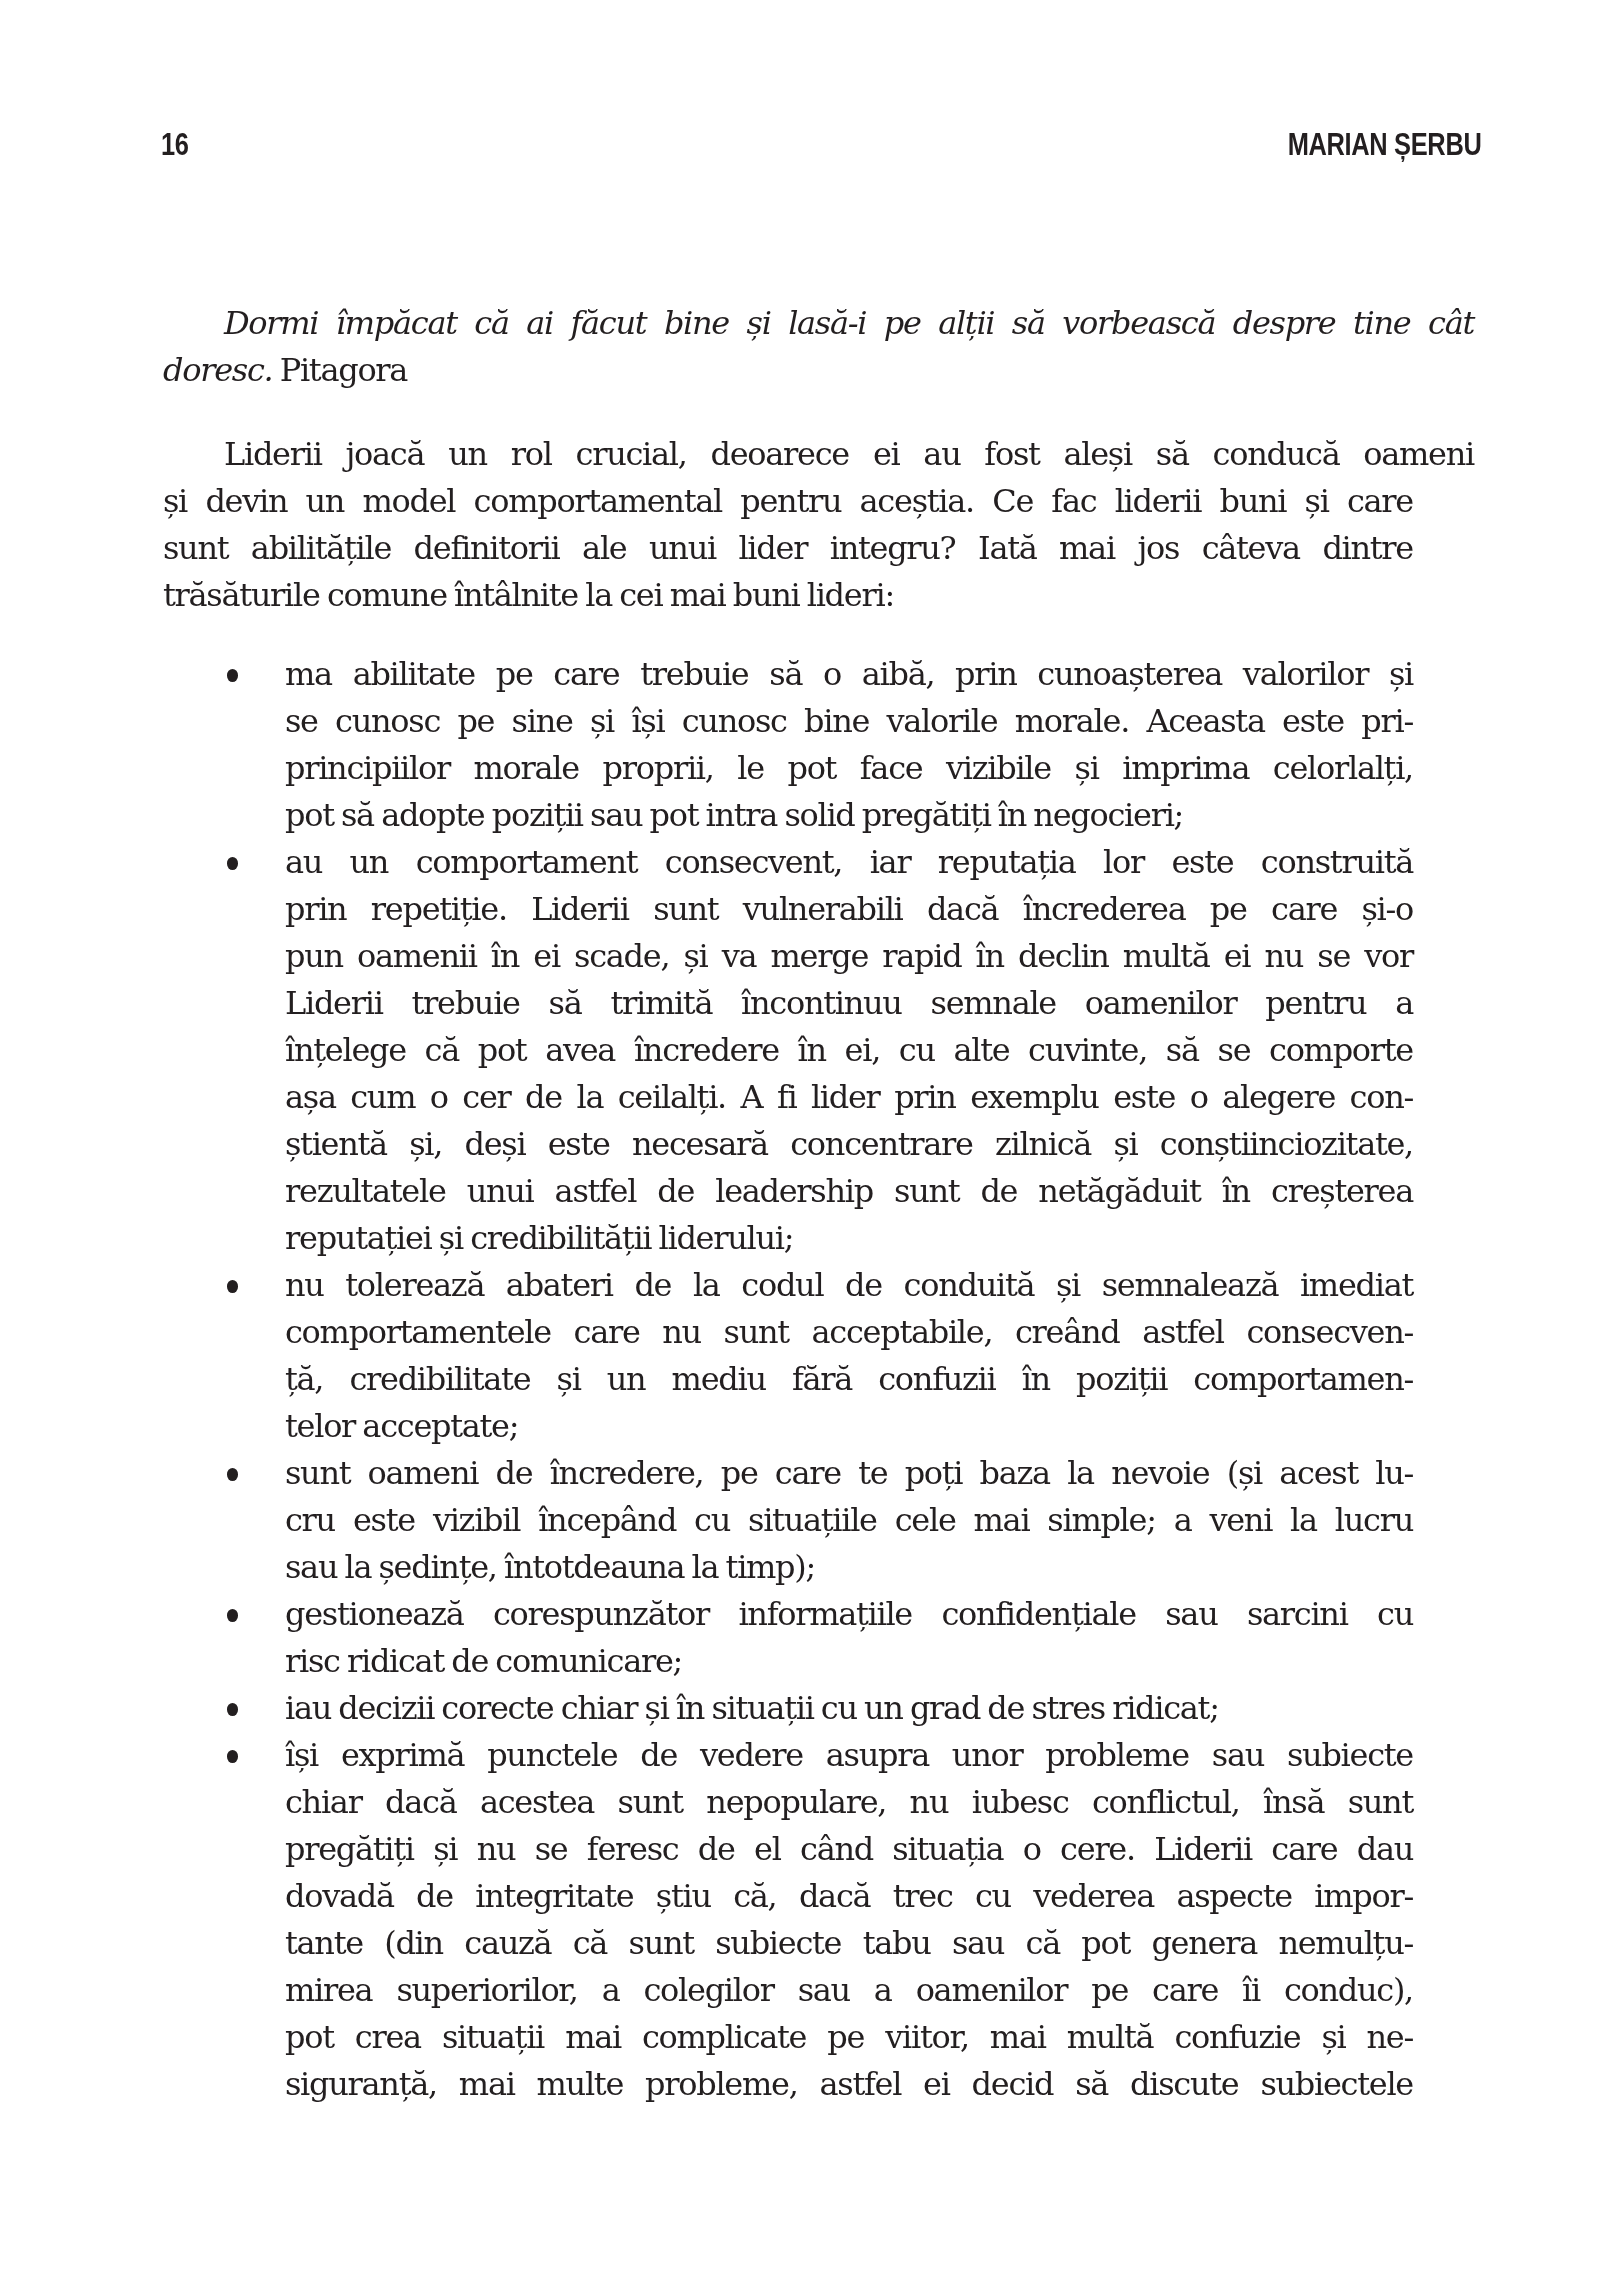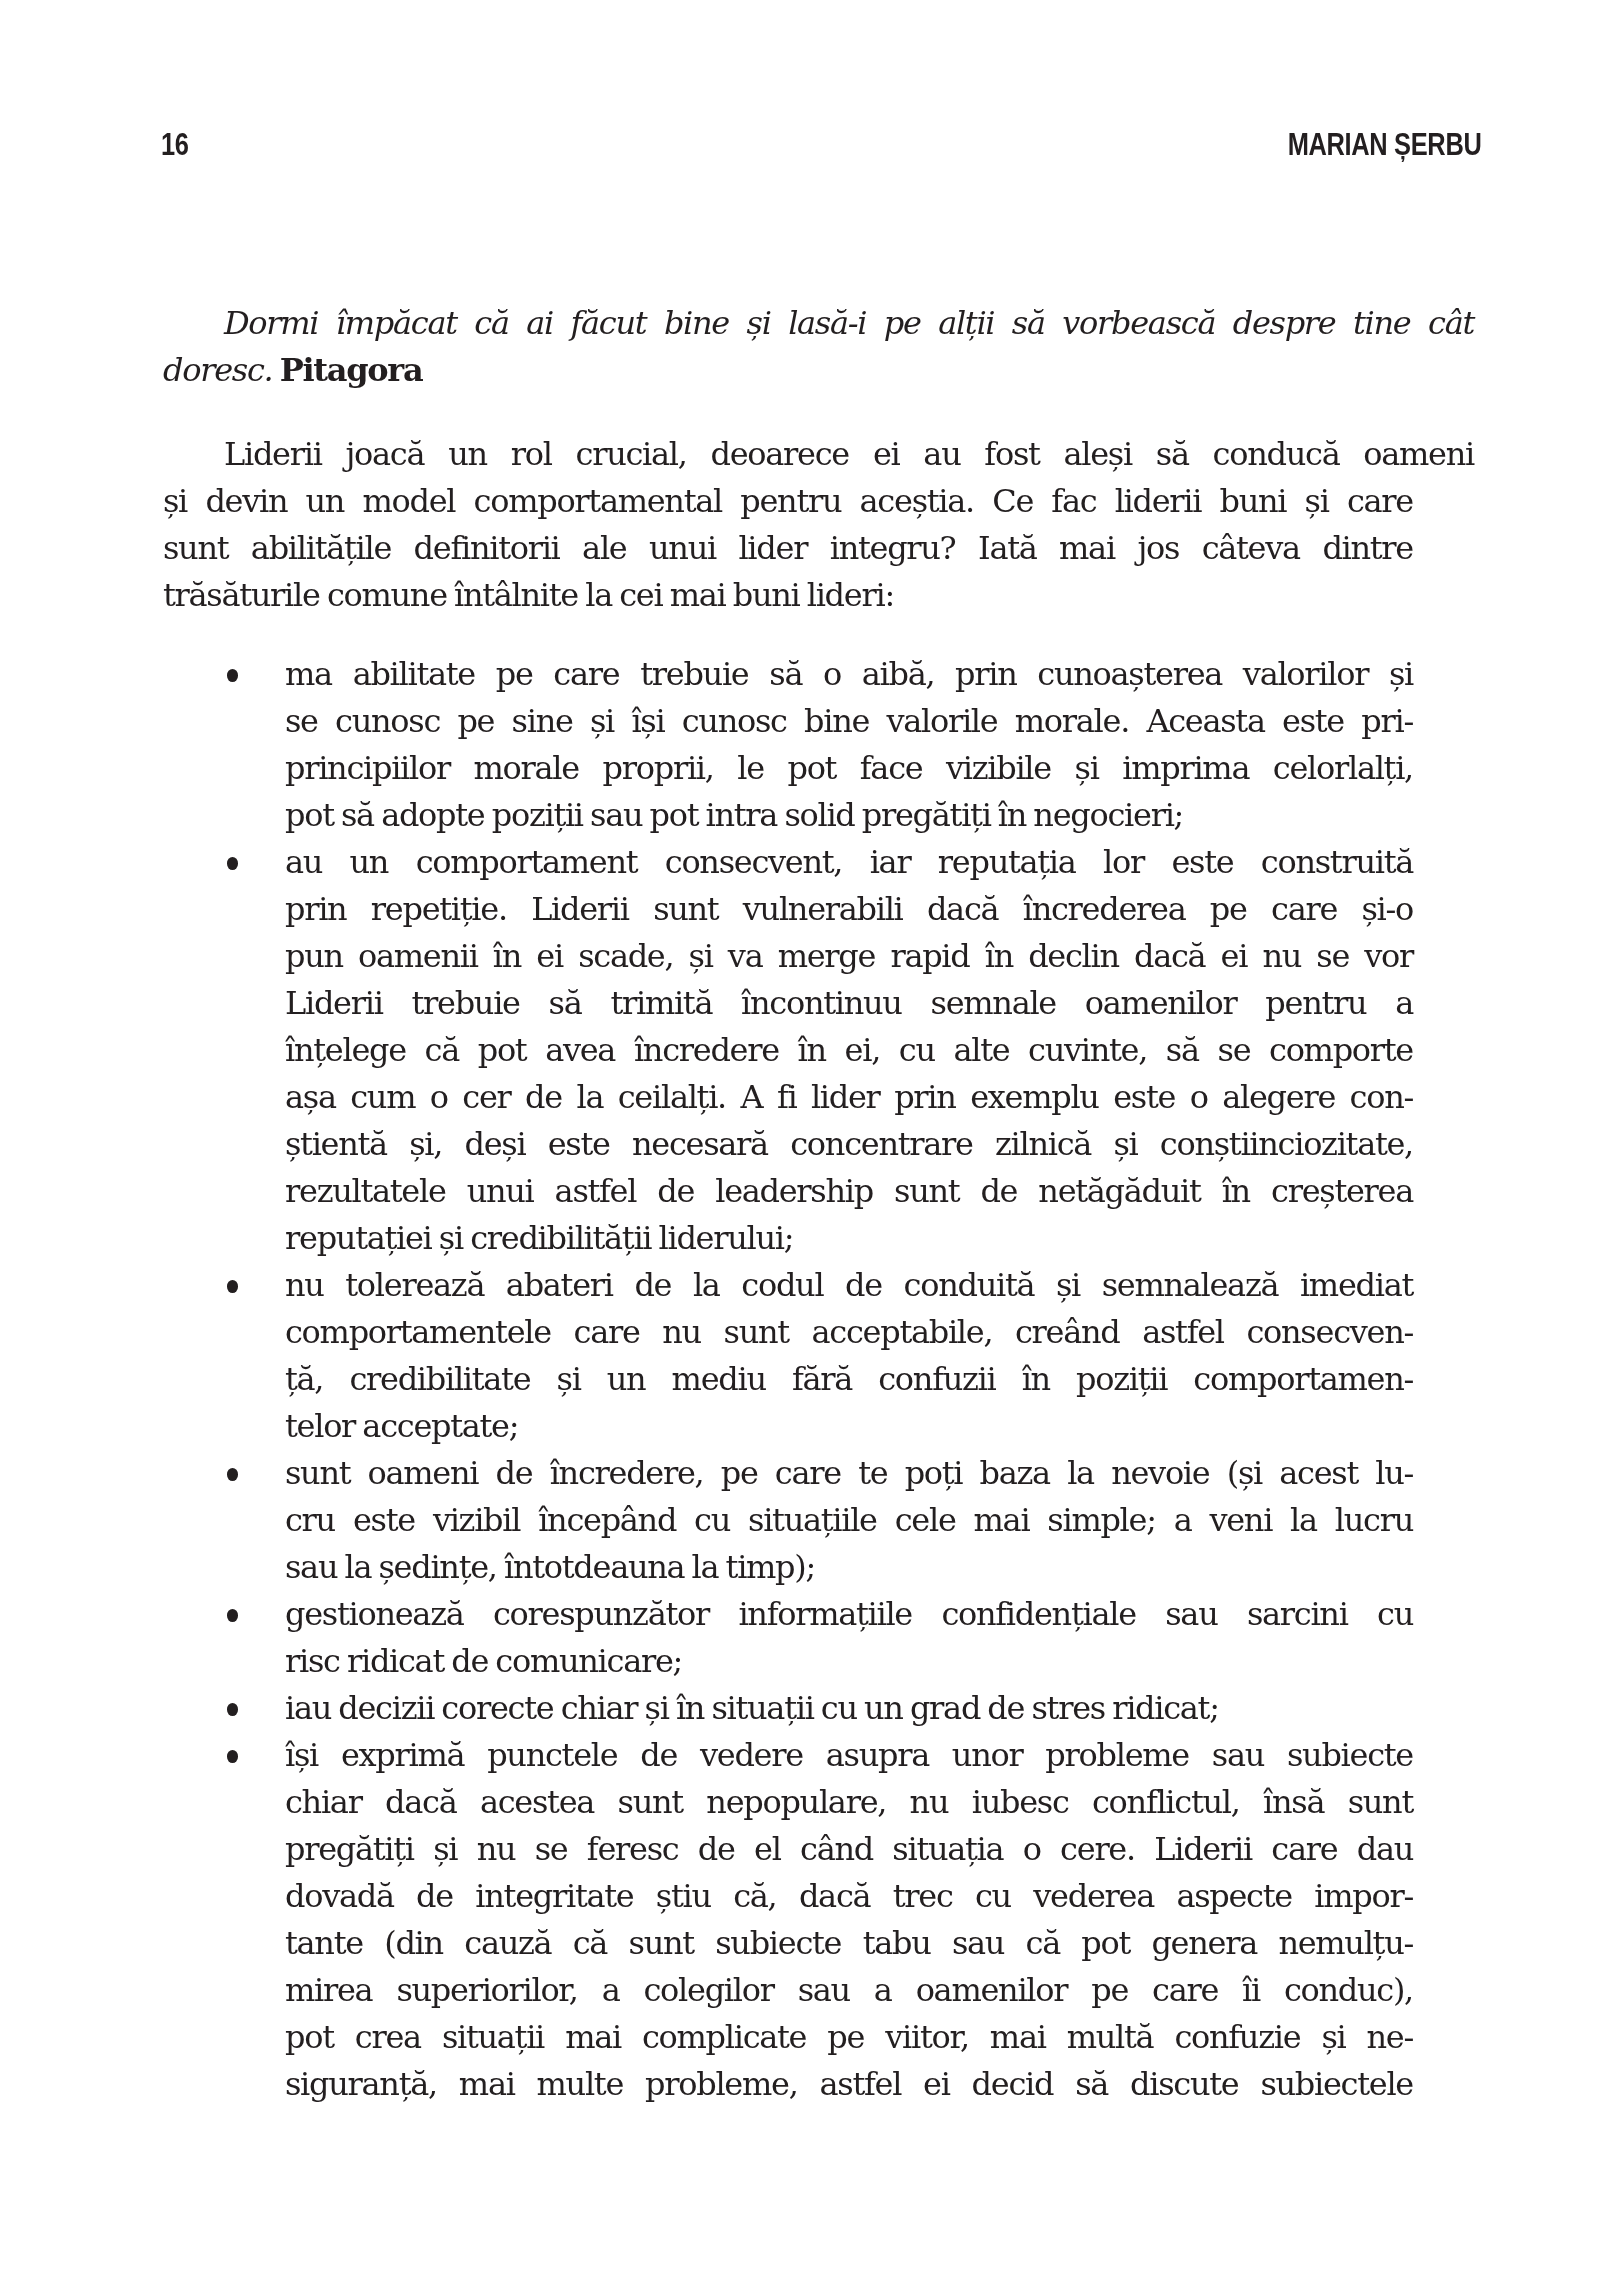--- a/index.html
+++ b/index.html
@@ -65,21 +65,20 @@
       text-align: justify;
       text-align-last: justify;
       white-space: normal;
       width: 100%;
     }
     .epigraph .line {
       font-style: italic;
     }
     .epigraph-author {
       font-style: normal;
-      font-weight: bold;
     }
     .indent {
       padding-left: 61px;
     }
     .gap {
       height: 37px;
     }
     .bullet-list {
       margin-left: 0;
       padding: 0;
@@ -136,21 +135,21 @@
         <span class="line just condensed">ma abilitate pe care trebuie să o aibă, prin cunoașterea valorilor și</span>
         <span class="line just condensed">se cunosc pe sine și își cunosc bine valorile morale. Aceasta este pri-</span>
         <span class="line just condensed">principiilor morale proprii, le pot face vizibile și imprima celorlalți,</span>
         <span class="line condensed">pot să adopte poziții sau pot intra solid pregătiți în negocieri;</span>
       </li>
 
       <li class="bullet-item">
         <span class="bullet-dot"></span>
         <span class="line just condensed">au un comportament consecvent, iar reputația lor este construită</span>
         <span class="line just condensed">prin repetiție. Liderii sunt vulnerabili dacă încrederea pe care și-o</span>
-        <span class="line just condensed">pun oamenii în ei scade, și va merge rapid în declin dacă ei nu se vor</span>
+        <span class="line just condensed">pun oamenii în ei scade, și va merge rapid în declin multă ei nu se vor</span>
         <span class="line just condensed">Liderii trebuie să trimită încontinuu semnale oamenilor pentru a</span>
         <span class="line just condensed">înțelege că pot avea încredere în ei, cu alte cuvinte, să se comporte</span>
         <span class="line just condensed">așa cum o cer de la ceilalți. A fi lider prin exemplu este o alegere con-</span>
         <span class="line just condensed">știentă și, deși este necesară concentrare zilnică și conștiinciozitate,</span>
         <span class="line just condensed">rezultatele unui astfel de leadership sunt de netăgăduit în creșterea</span>
         <span class="line condensed">reputației și credibilității liderului;</span>
       </li>
 
       <li class="bullet-item">
         <span class="bullet-dot"></span>

